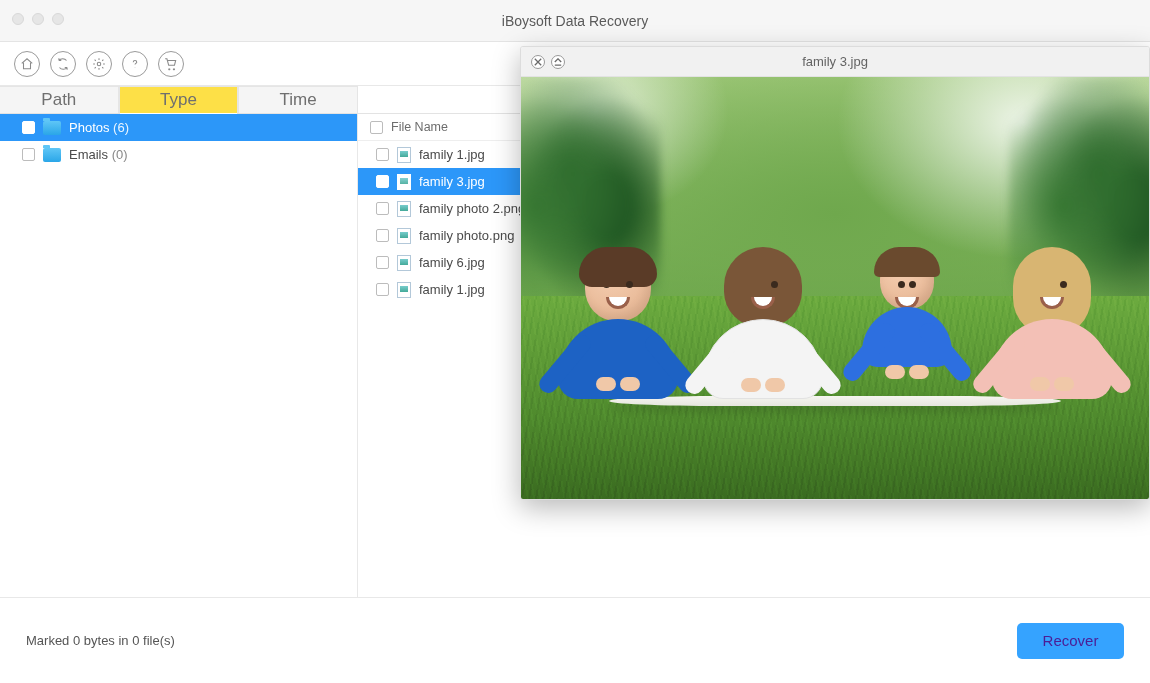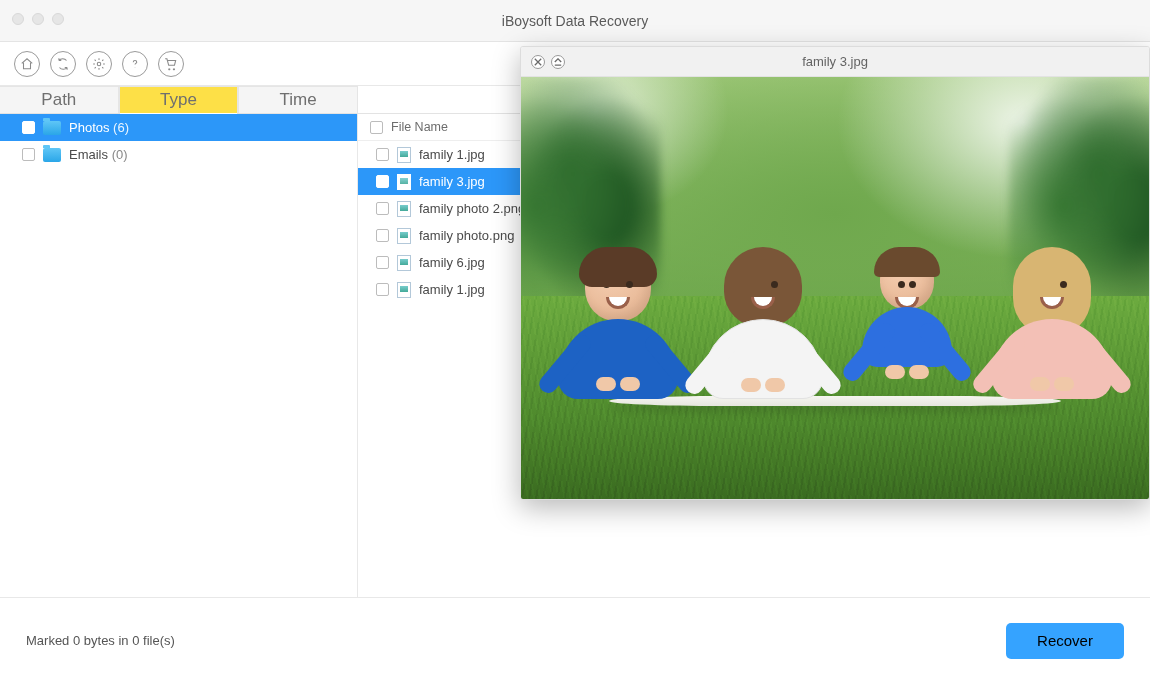--- a/index.html
+++ b/index.html
@@ -45,21 +45,21 @@
   .file-row.sel { background:#2c97f9; color:#fff; }
   .file-row.sel .chk { border-color:#fff; }
   .fico { width:14px; height:16px; border:1px solid #b3c8d9; background:#fff; position:relative; flex-shrink:0; }
   .fico::before{content:"";position:absolute;top:3px;left:2px;width:8px;height:6px;background:linear-gradient(#7cc,#4a9);}
   .file-row.sel .fico{border-color:#fff;}
   .file-row.sel .fico::before{opacity:.9;}
 
   
   .footer { height:86px; border-top:1px solid #e8e8e8; display:flex; align-items:center; justify-content:space-between; padding:0 26px; }
   .marked { color:#555; font-size:13px; }
-  .recover { background:#35a3ff; color:#000000; border:none; border-radius:5px; width:118px; height:36px; font-size:15px; cursor:pointer; }
+  .recover { background:#35a3ff; color:#4c1d95; border:none; border-radius:5px; width:107px; height:36px; font-size:15px; cursor:pointer; }
 
   
   .preview { position:absolute; top:46px; left:520px; width:630px; height:454px; background:#fff; border:1px solid #dcdcdc; border-radius:3px; box-shadow:0 8px 28px rgba(0,0,0,0.28); overflow:hidden; }
   .ptbar { height:30px; background:#f1f1f1; border-bottom:1px solid #e3e3e3; display:flex; align-items:center; position:relative; }
   .pctl { position:absolute; left:10px; display:flex; gap:6px; align-items:center; }
   .pctl-btn { width:14px; height:14px; border-radius:50%; border:1px solid #9a9a9a; display:flex; align-items:center; justify-content:center; cursor:pointer; color:#6a6a6a; font-size:10px; background:#fff; }
   .ptitle { margin:0 auto; color:#636363; font-size:13px; }
   .pimg { width:100%; height:calc(100% - 30px); position:relative; overflow:hidden; }
 
   

